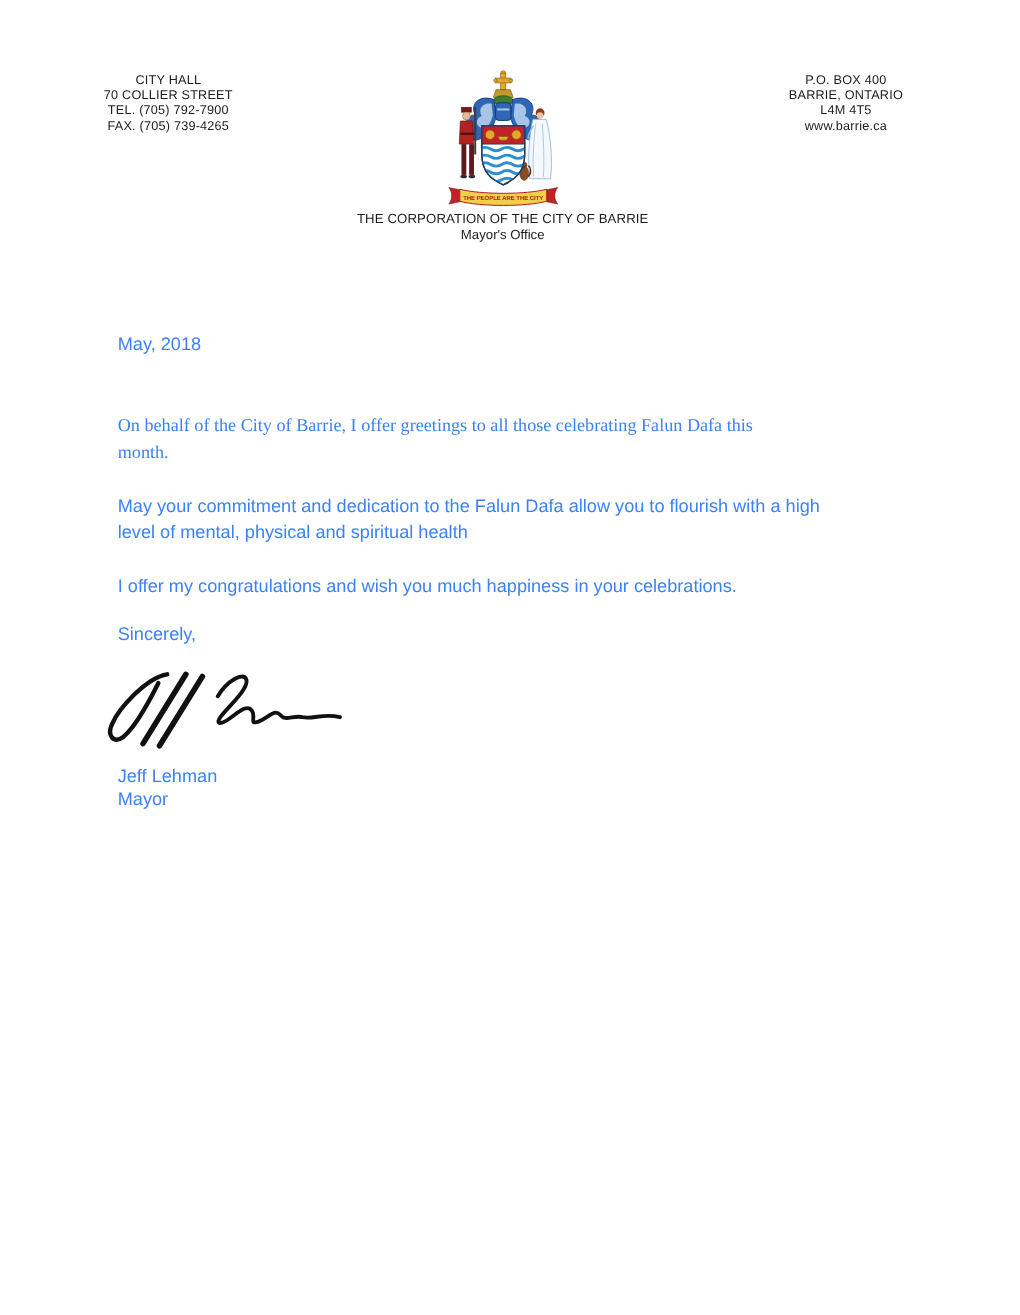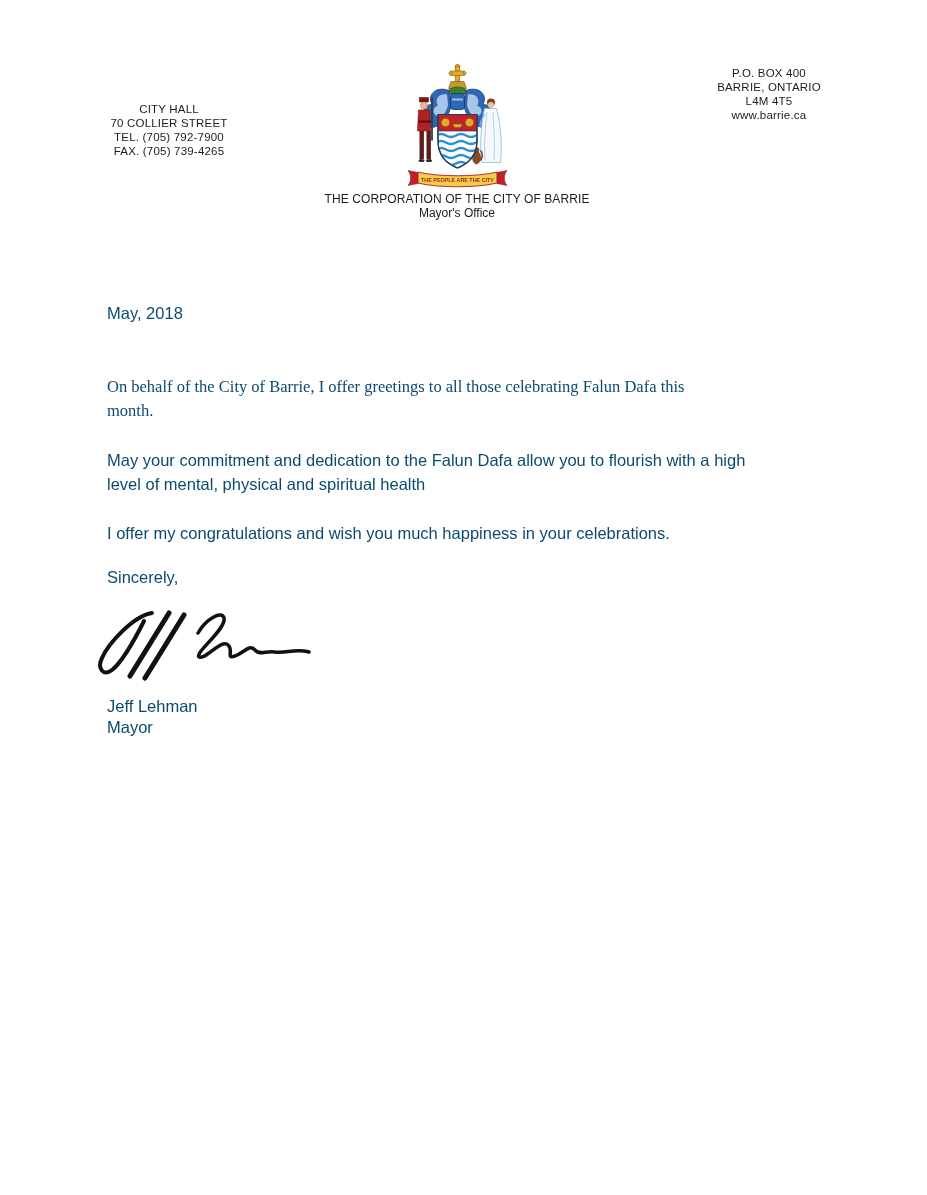--- a/index.html
+++ b/index.html
@@ -21,21 +21,21 @@
     position: absolute;
     top: 66px;
     width: 190px;
     text-align: center;
     font-size: 11.5px;
     line-height: 14px;
     white-space: pre-line;
     color: #1c1c1c;
     letter-spacing: 0.2px;
   }
-  .lh-left  { left: 74px; margin-top: 36px; }
+  .lh-left  { left: 58px; }
   .lh-right { left: 674px; }
   .crest {
     position: absolute;
     left: 405px;
     top: 62px;
     width: 105px;
     height: 126px;
   }
   .org-block {
     position: absolute;
@@ -55,21 +55,21 @@
     line-height: 14px;
   }
   
   .letter-body {
     position: absolute;
     left: 107px;
     top: 301px;
     width: 760px;
     font-size: 16.5px;
     line-height: 24.5px;
-    color: #0c4a6e;
+    color: #3b82f6;
   }
   .date { margin: 0; }
   .para { margin: 0; white-space: pre-line; }
   .para-1 { margin-top: 49px; font-family: Liberation Serif, serif; }
   .para-2 { margin-top: 24px; }
   .para-3 { margin-top: 24px; }
   .closing { margin-top: 20px; }
   .signature {
     margin: 5px 0 0 -12px;
     display: block;

